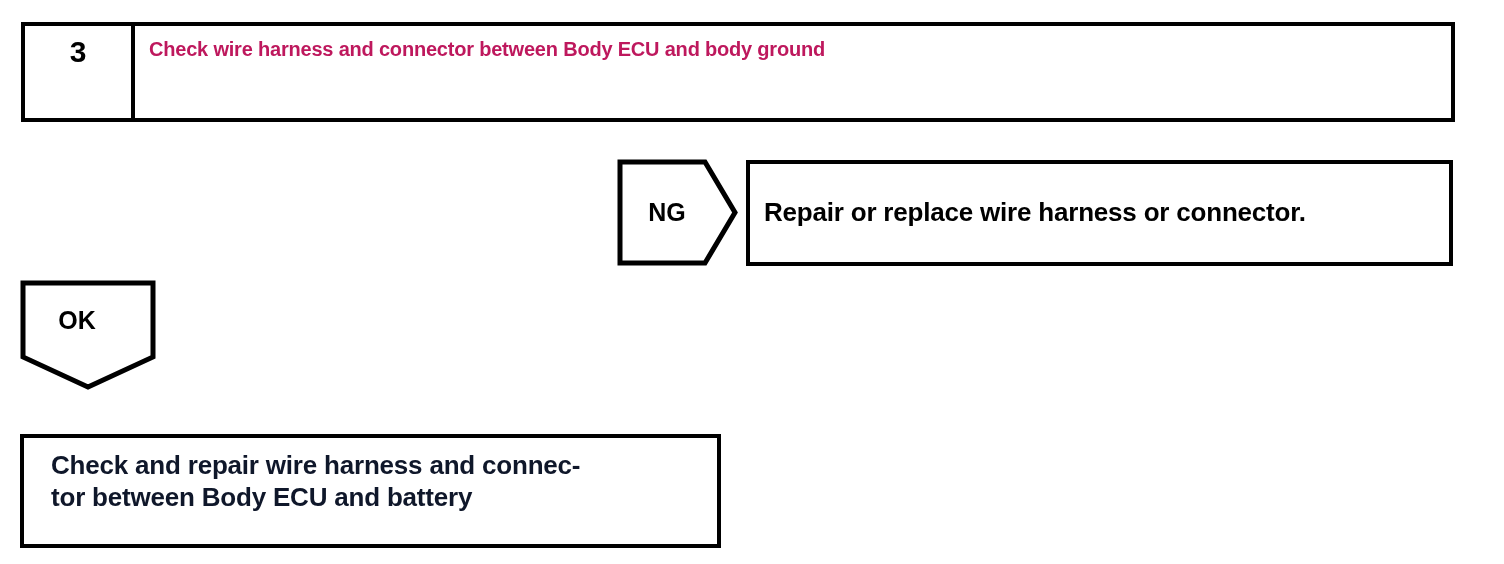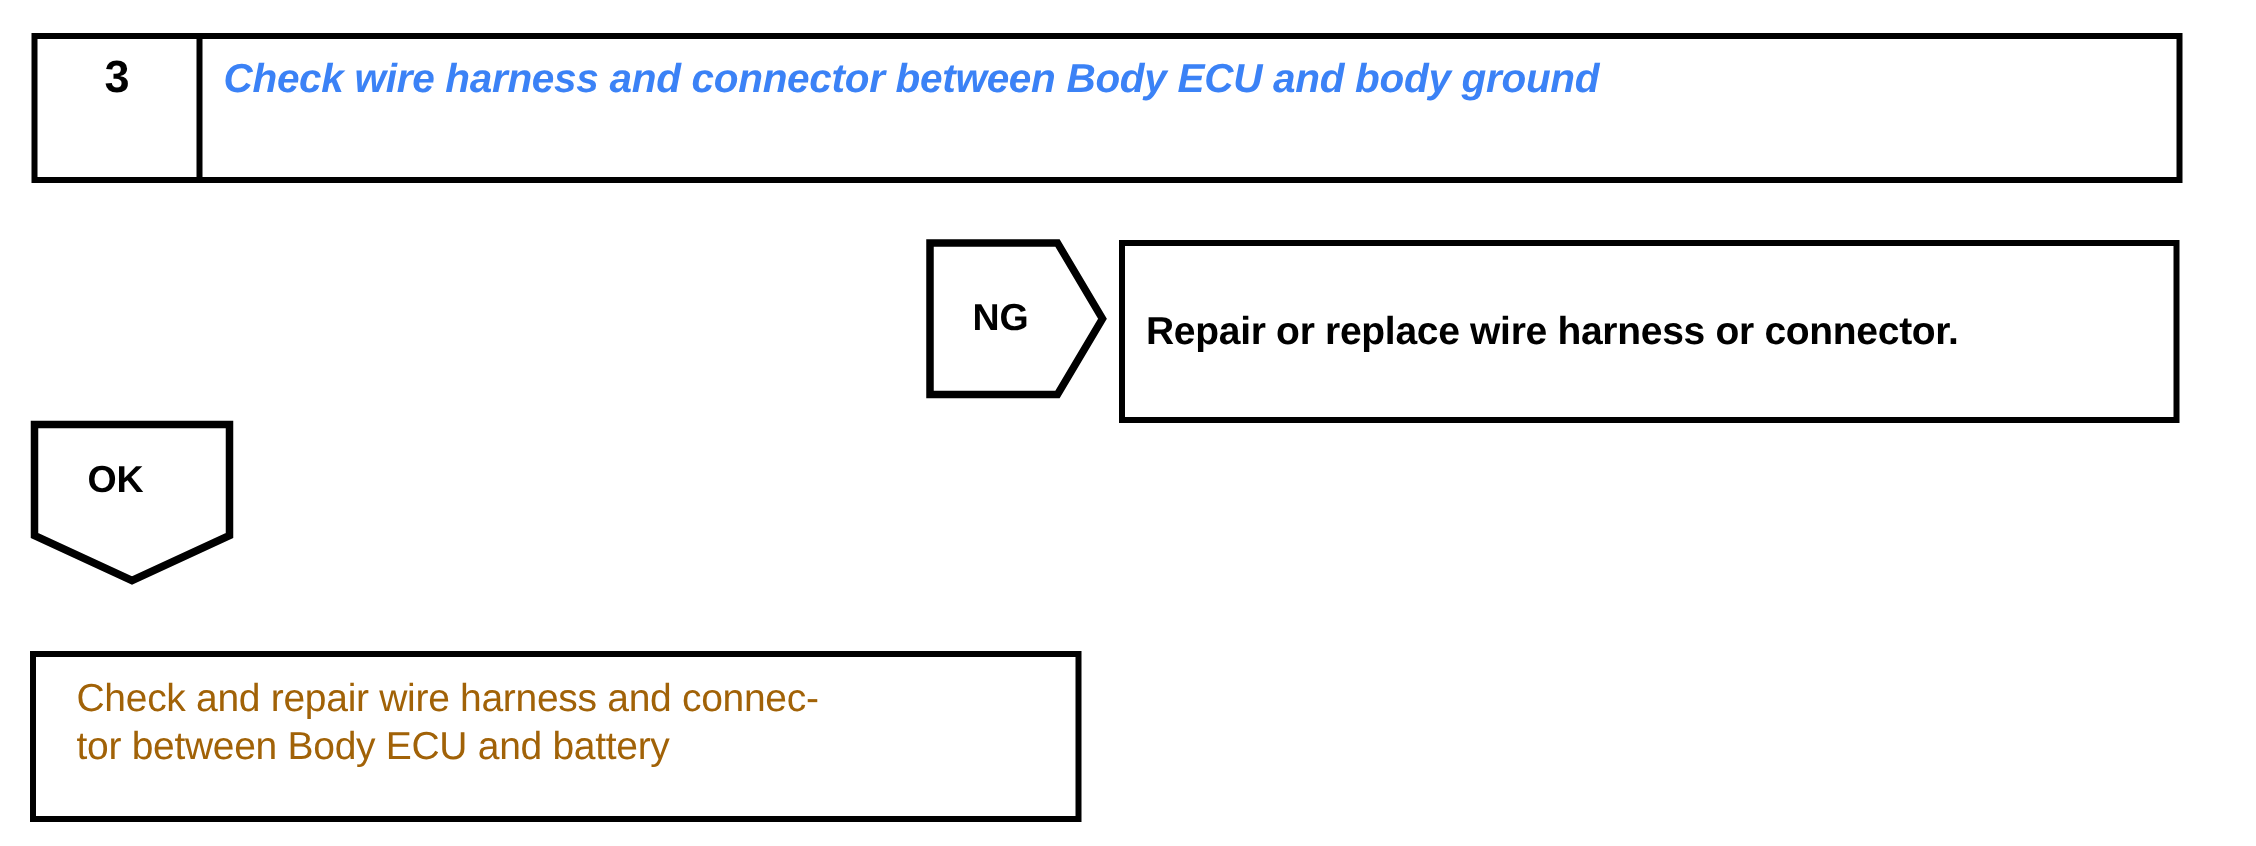--- a/index.html
+++ b/index.html
@@ -48,27 +48,26 @@
     line-height: 1;
   }
   .step-title-cell {
     flex: 1;
     display: flex;
     align-items: flex-start;
     padding: 12px 0 0 14px;
     box-sizing: border-box;
   }
   .step-title {
-    font-size: 27px;
-    font-weight: bold;
-    color: #3b82f6;
+    font-size: 20px;
+    font-weight: bold;
+    color: #be185d;
     line-height: 1.1;
     letter-spacing: -0.2px;
     white-space: nowrap;
-    font-style: italic;
   }
 
   
   .branch-ng {
     position: absolute;
     left: 617px;
     top: 159px;
     width: 121px;
     height: 139px;
   }
@@ -92,21 +91,21 @@
     color: #000000;
     letter-spacing: 0px;
   }
 
   
   .result-box-ng {
     position: absolute;
     left: 746px;
     top: 160px;
     width: 707px;
-    height: 122px;
+    height: 106px;
     box-sizing: border-box;
     border: 4px solid #000000;
     background: #ffffff;
     display: flex;
     align-items: center;
     padding-left: 14px;
   }
   .result-box-ng .result-text {
     font-size: 26px;
     font-weight: bold;
@@ -154,22 +153,22 @@
     top: 434px;
     width: 701px;
     height: 114px;
     box-sizing: border-box;
     border: 4px solid #000000;
     background: #ffffff;
     padding: 12px 0 0 27px;
   }
   .result-box-final .result-text {
     font-size: 26px;
-    font-weight: normal;
-    color: #a16207;
+    font-weight: bold;
+    color: #0f172a;
     line-height: 1.22;
     letter-spacing: -0.2px;
     white-space: pre-line;
   }
 </style>
 </head>
 <body>
 
 <div id="page">
 

